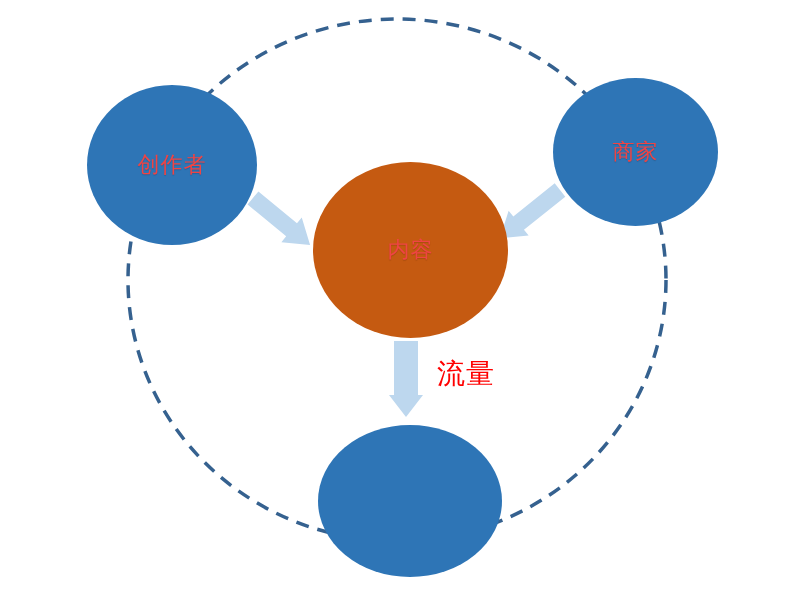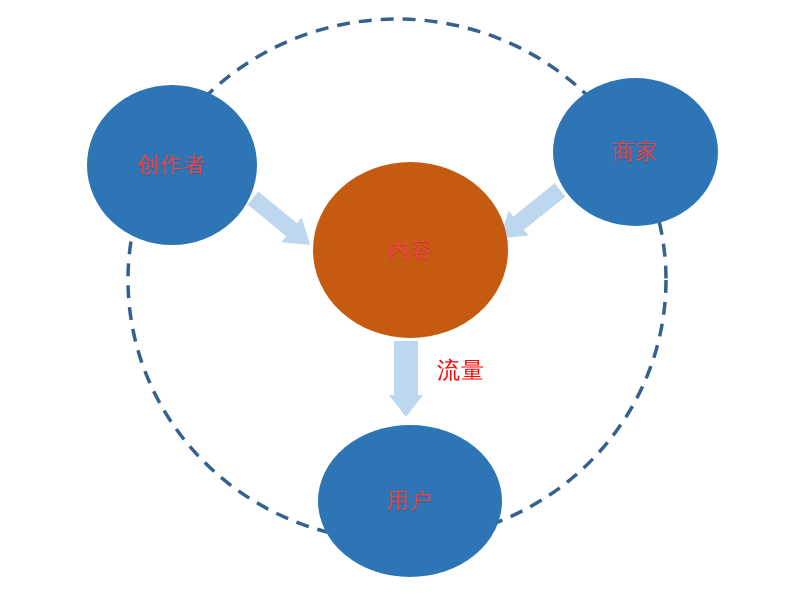--- a/index.html
+++ b/index.html
@@ -21,21 +21,21 @@
     text-shadow:0 1px 1px rgba(0,0,0,0.15);
   }
   .node-label.creator {left:87px; top:85px; width:170px;height:160px;}
   .node-label.merchant{left:553px;top:78px; width:165px;height:148px;font-family:Liberation Serif, serif;}
   .node-label.content {left:313px;top:162px;width:195px;height:176px;text-align:right;}
   .node-label.user    {left:318px;top:425px;width:184px;height:152px;}
   .edge-label{
     position:absolute;
     left:437px;top:355px;
     color:#FF0000;
-    font-size:23px;
+    font-size:28px;
     letter-spacing:1px;
     pointer-events:none;
   }
 </style>
 </head>
 <body>
 
 <div class="stage">
 
   <svg class="layer" width="812" height="602" viewBox="0 0 812 602">
@@ -53,17 +53,16 @@
     <ellipse cx="410.5" cy="250" rx="97.5" ry="88" fill="#C55A11"></ellipse>
     <ellipse cx="410" cy="501" rx="92" ry="76" fill="#2E75B6"></ellipse>
   </svg>
 
   <div class="node-label creator">创作者</div>
 
   <div class="node-label merchant">商家</div>
 
   <div class="node-label content">内容</div>
 
-  <div class="node-label user">用户</div>
 
   <div class="edge-label">流量</div>
 
 </div>
 
 </body></html>

